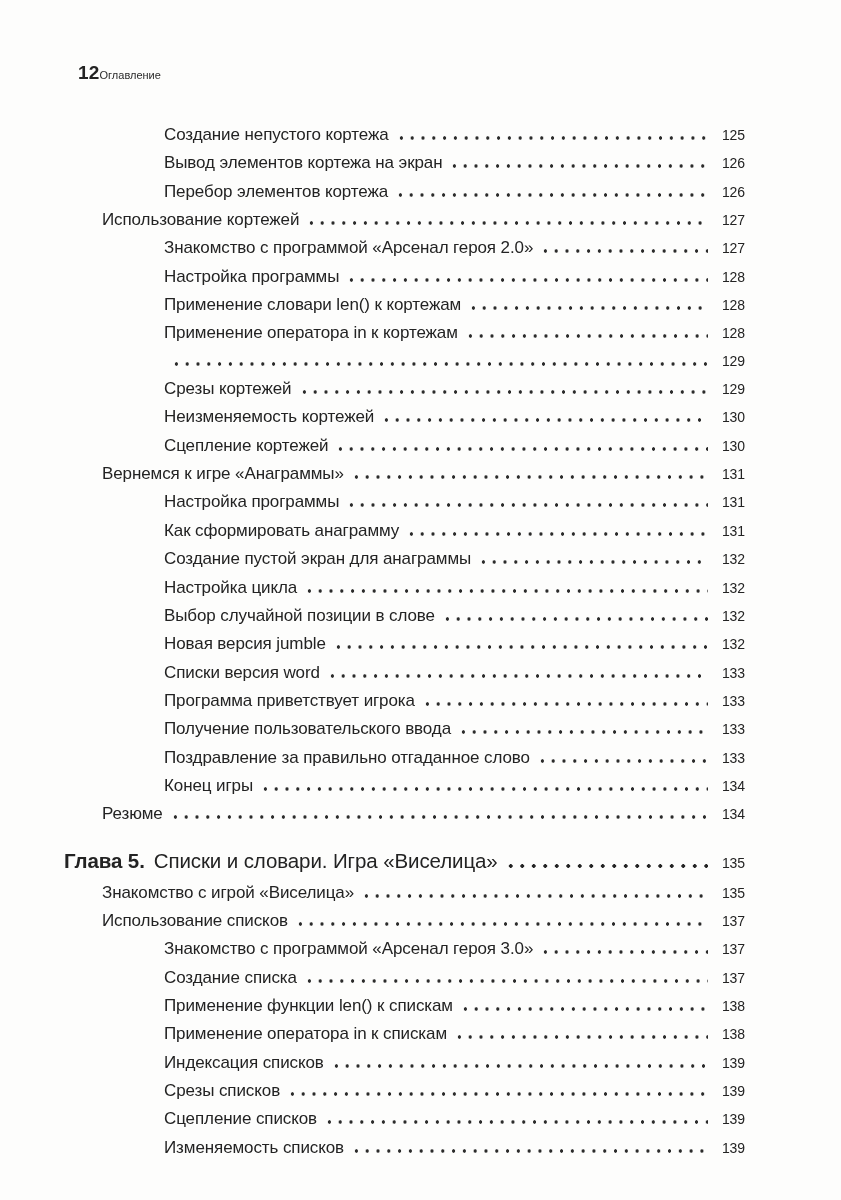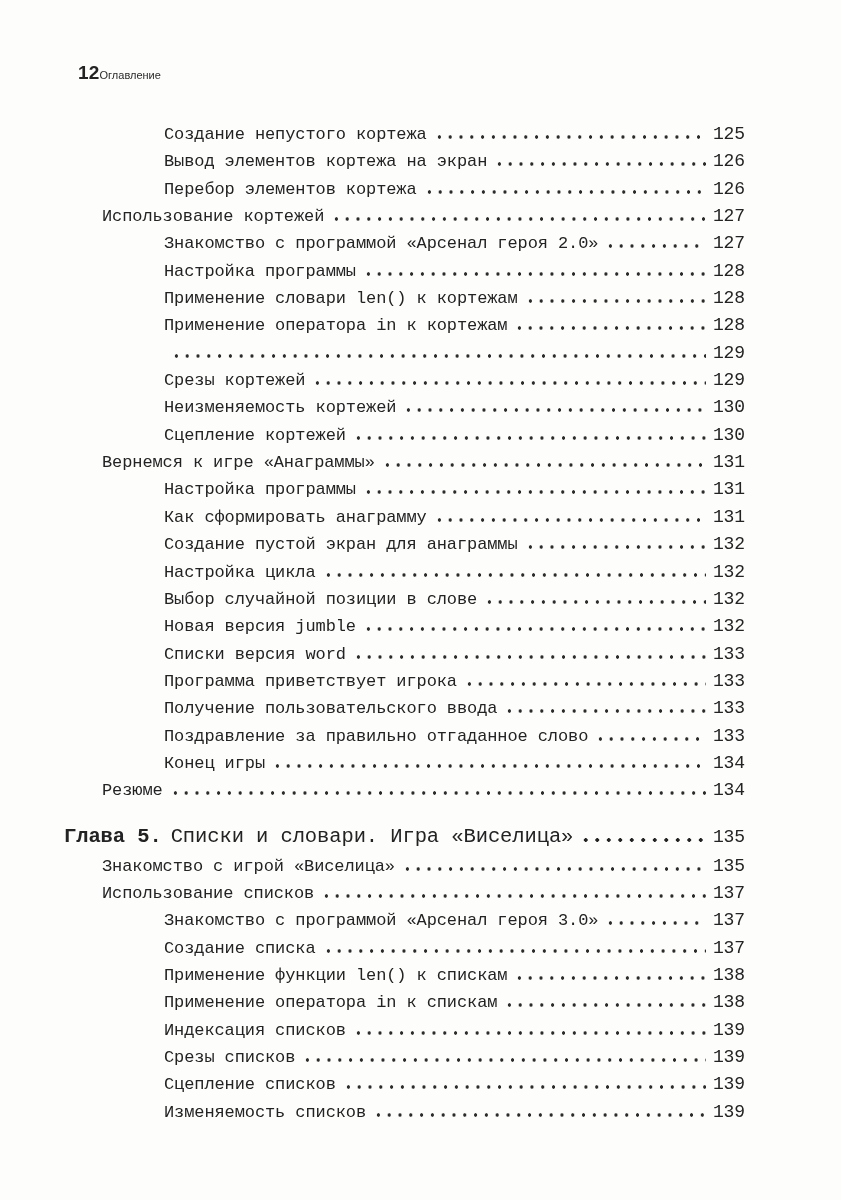--- a/index.html
+++ b/index.html
@@ -35,21 +35,20 @@
     position: absolute;
     top: 121px; left: 64px; right: 96px;
   }
   .toc-row {
     display: flex;
     align-items: baseline;
     font-size: 17px;
     line-height: 27.35px;
     white-space: nowrap;
     letter-spacing: -0.1px;
-    font-family: Liberation Mono, monospace;
   }
   .toc-row.level1 { padding-left: 38px; }
   .toc-row.level2 { padding-left: 100px; }
   .toc-row.level0 {
     margin-top: 16px;
     font-size: 20.5px;
     line-height: 31px;
   }
   .chapter-prefix {
     font-weight: bold;
@@ -65,21 +64,21 @@
     background-position: left bottom;
   }
   .level0 .toc-dots {
     background-image: radial-gradient(circle, #232323 1.6px, transparent 2.1px);
     background-size: 11.5px 4px;
   }
   .toc-page {
     margin-left: 4px;
     min-width: 30px;
     text-align: right;
-    font-size: 18px;
+    font-size: 14px;
   }
 </style>
 </head>
 <body>
 
 <div class="page">
 
   <div class="page-header">
     <span class="page-number">12</span>
     <span class="running-head">Оглавление</span>

